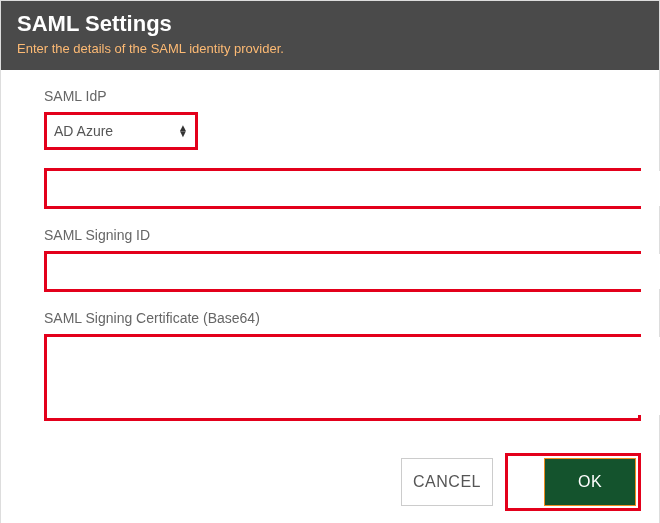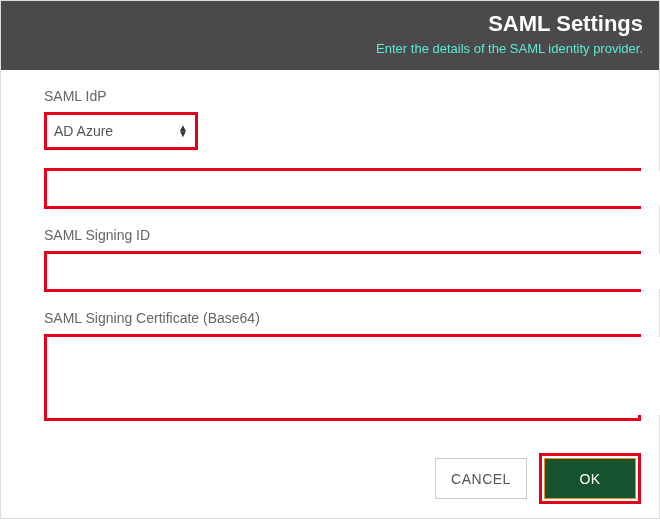--- a/index.html
+++ b/index.html
@@ -12,30 +12,29 @@
       background: #fff;
     }
     .dialog {
       width: 660px;
       border: 1px solid #ddd;
     }
     .header {
       background: #4a4a4a;
       color: #fff;
       padding: 10px 16px 14px 16px;
-      text-align: right;
     }
     .header h1 {
       font-size: 22px;
       font-weight: 600;
       margin-bottom: 4px;
     }
     .header .subtitle {
       font-size: 13px;
-      color: #5eead4;
+      color: #fdba74;
       font-weight: 400;
     }
     .body {
       padding: 18px 18px 0 18px;
       margin-left: 25px;
     }
     .field {
       margin-bottom: 18px;
     }
     .field-label {
@@ -91,28 +90,29 @@
       font-family: inherit;
     }
     .footer {
       display: flex;
       justify-content: flex-end;
       align-items: center;
       gap: 12px;
       padding: 14px 18px 14px 18px;
     }
     .btn {
-      height: 41px;
+      height: 48px;
       min-width: 92px;
-      font-size: 14px;
+      font-size: 16px;
       cursor: pointer;
       border: 1px solid #ccc;
       background: #fff;
       color: #555;
       letter-spacing: 0.5px;
+      margin-left: 34px;
     }
     .btn-primary {
       background: #14532d;
       color: #fff;
       border: 1px solid #ee8b1f;
     }
     .hl-btn {
       padding: 2px;
       display: inline-block;
       border: 3px solid #e3001b;

